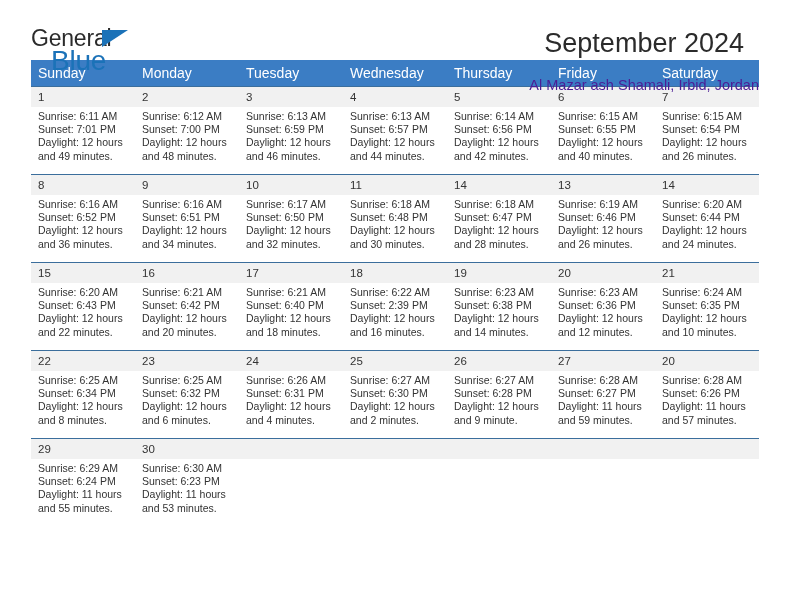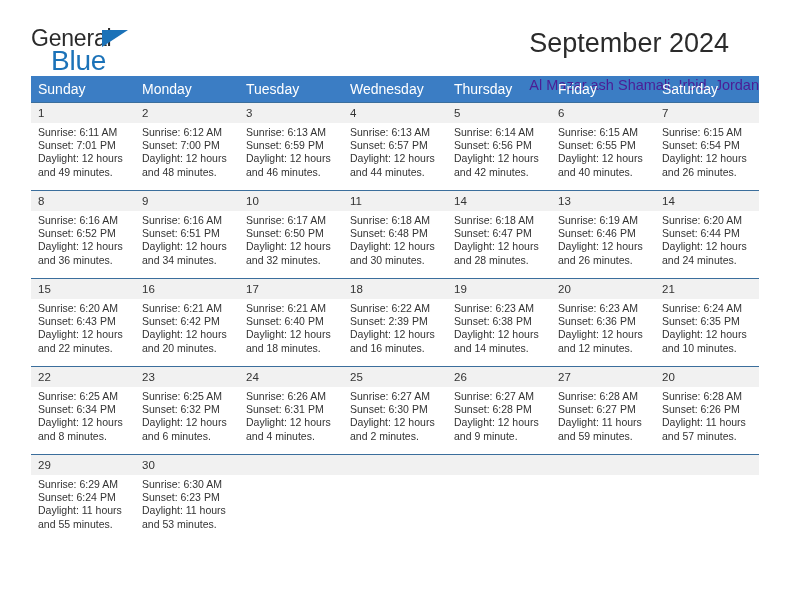--- a/index.html
+++ b/index.html
@@ -22,21 +22,21 @@
     box-sizing: border-box;
   }
 
   
   .top {
     display: flex;
     align-items: flex-start;
     justify-content: space-between;
     padding: 26px 33px 0 31px;
     box-sizing: border-box;
-    height: 76px;
+    height: 60px;
   }
   .logo {
     position: relative;
     width: 120px;
     height: 50px;
     flex: 0 0 auto;
   }
   .logo-general {
     font-size: 23px;
     color: #2b2b2b;
@@ -55,21 +55,21 @@
   .logo-tri {
     position: absolute;
     left: 71px;
     top: 4px;
     width: 0;
     height: 0;
     border-left: 26px solid #1b72b8;
     border-bottom: 17px solid transparent;
   }
   .titles {
-    text-align: left;
+    text-align: center;
     flex: 0 0 auto;
     padding-top: 0px;
   }
   .cal-title {
     font-size: 27px;
     font-weight: normal;
     color: #2b2b2b;
     line-height: 34px;
     letter-spacing: 0px;
   }

